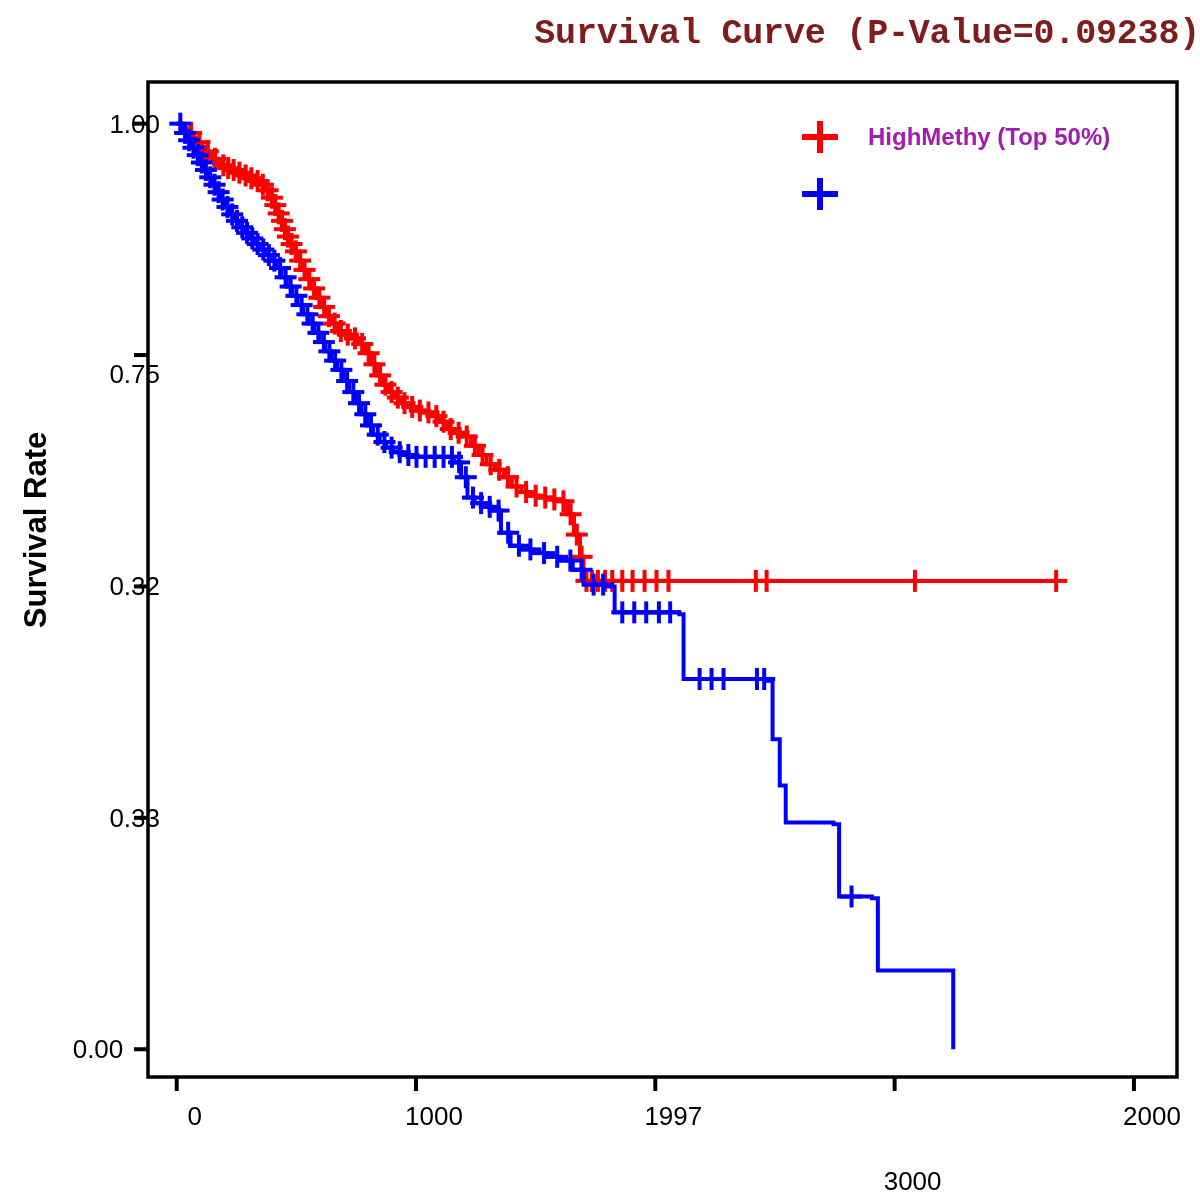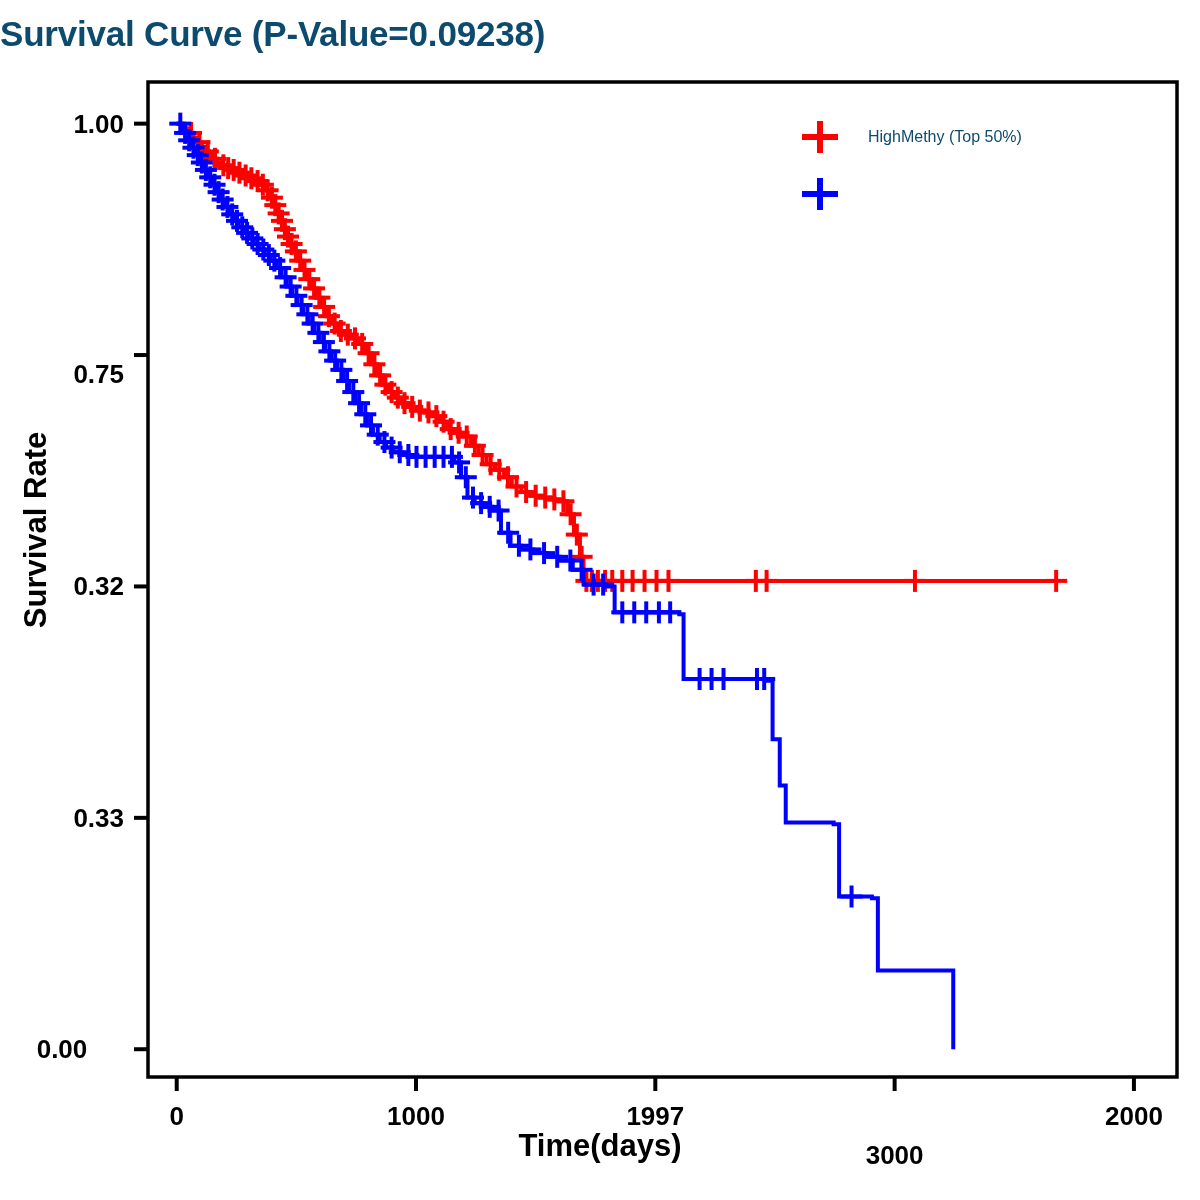--- a/index.html
+++ b/index.html
@@ -18,25 +18,25 @@
     position: relative;
     width: 1200px;
     height: 1200px;
     background: #ffffff;
   }
   #chart-title {
     position: absolute;
     left: 0;
     top: 14px;
     width: 1200px;
-    text-align: left;
-    font-family: Liberation Sans, sans-serif;
+    text-align: right;
+    font-family: Liberation Mono, monospace;
     font-size: 35px;
     font-weight: bold;
-    color: #0c4a6e;
+    color: #7f1d1d;
     letter-spacing: -0.2px;
   }
   #plot-svg {
     position: absolute;
     left: 0;
     top: 0;
   }
   #ylabel {
     position: absolute;
     left: -64px;
@@ -56,38 +56,39 @@
     width: 1200px;
     text-align: center;
     font-size: 31px;
     font-weight: bold;
     color: #000000;
     font-family: "Liberation Sans", sans-serif;
   }
   .tick-text {
     position: absolute;
     font-size: 26px;
-    font-weight: bold;
+    font-weight: normal;
     color: #000000;
     font-family: "Liberation Sans", sans-serif;
     white-space: nowrap;
+    padding-left: 36px;
   }
   .ytick-text {
     text-align: right;
     transform: translateY(-50%);
   }
   .xtick-text {
     text-align: center;
     transform: translateX(-50%);
   }
   .legend-text {
     position: absolute;
-    font-size: 16px;
-    font-weight: normal;
-    color: #0c4a6e;
+    font-size: 24px;
+    font-weight: bold;
+    color: #a21caf;
     font-family: "Liberation Sans", sans-serif;
     white-space: nowrap;
     transform: translateY(-50%);
   }
 </style>
 </head>
 <body>
 
 <div id="figure">
 
@@ -416,26 +417,25 @@
         <line x1="820" y1="121" x2="820" y2="153" stroke="#FF0000" stroke-width="6"></line>
       </g>
       <g>
         <line x1="802" y1="194" x2="838" y2="194" stroke="#0000FF" stroke-width="6"></line>
         <line x1="820" y1="178" x2="820" y2="210" stroke="#0000FF" stroke-width="6"></line>
       </g>
     </svg>
 
   <div id="ylabel">Survival Rate</div>
 
-  <div id="xlabel">Time(days)</div>
 
 <div class="tick-text ytick-text" style="left: 0px; top: 1049.23px; width: 124px; text-align: center;">0.00</div>
     <div class="tick-text ytick-text" style="left: 0px; top: 817.837px; width: 124px;">0.33</div>
     <div class="tick-text ytick-text" style="left: 0px; top: 586.442px; width: 124px;">0.32</div>
     <div class="tick-text ytick-text" style="left: 0px; top: 355.047px; width: 124px; margin-top: 19px;">0.75</div>
     <div class="tick-text ytick-text" style="left: 0px; top: 123.651px; width: 124px;">1.00</div>
     <div class="tick-text xtick-text" style="left: 176.716px; top: 1101px;">0</div>
     <div class="tick-text xtick-text" style="left: 416.019px; top: 1101px;">1000</div>
     <div class="tick-text xtick-text" style="left: 655.321px; top: 1101px;">1997</div>
-    <div class="tick-text xtick-text" style="left: 894.623px; top: 1140px;">3000</div>
+    <div class="tick-text xtick-text" style="left: 894.623px; top: 1166px;">3000</div>
     <div class="tick-text xtick-text" style="left: 1133.93px; top: 1101px;">2000</div>
     <div class="legend-text" style="left: 868px; top: 137px;">HighMethy (Top 50%)</div>
   </div>
 
 </body></html>

